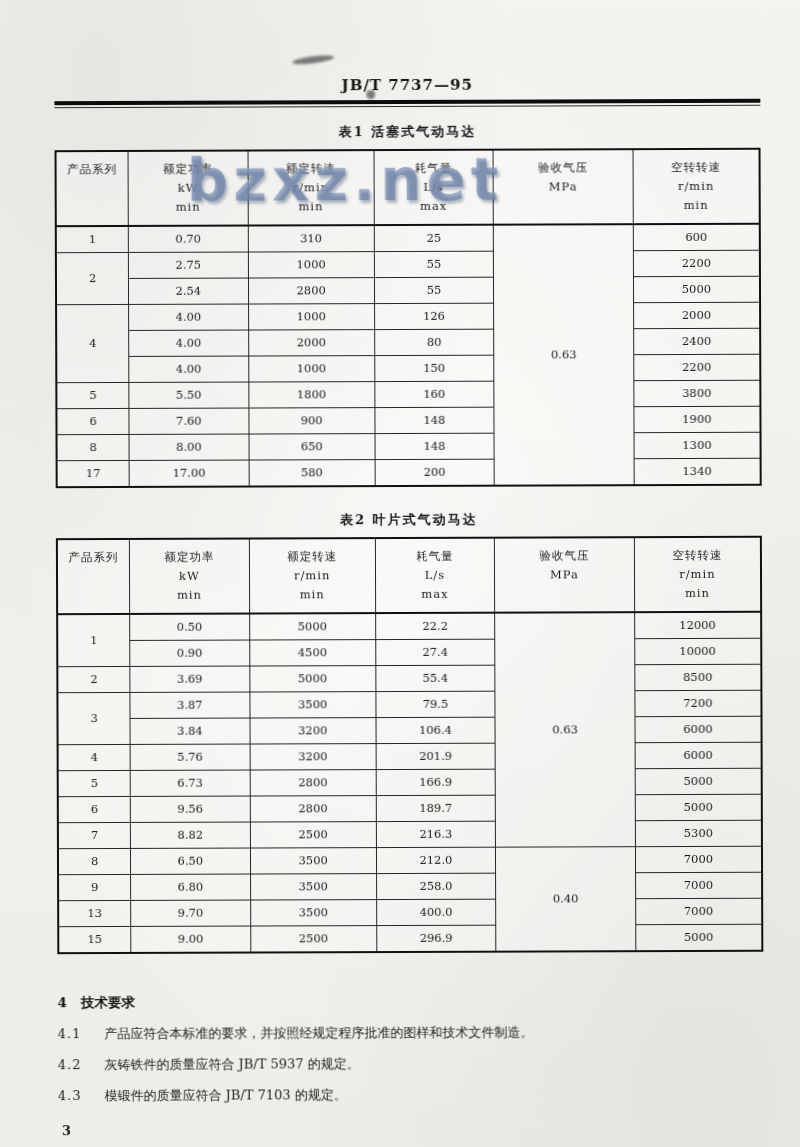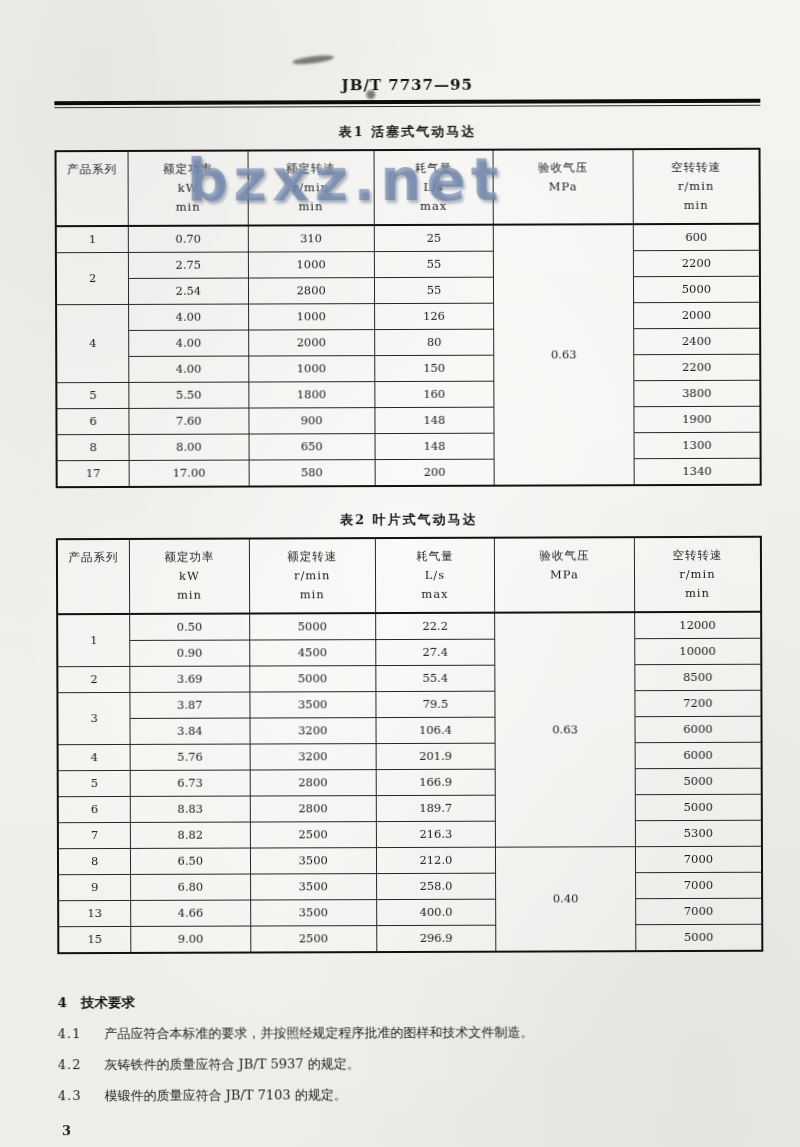--- a/index.html
+++ b/index.html
@@ -268,21 +268,21 @@
           </tr>
           <tr>
             <td>5</td>
             <td>6.73</td>
             <td>2800</td>
             <td>166.9</td>
             <td>5000</td>
           </tr>
           <tr>
             <td>6</td>
-            <td>8.83</td>
+            <td>9.56</td>
             <td>2800</td>
             <td>189.7</td>
             <td>5000</td>
           </tr>
           <tr>
             <td>7</td>
             <td>8.82</td>
             <td>2500</td>
             <td>216.3</td>
             <td>5300</td>
@@ -297,21 +297,21 @@
           </tr>
           <tr>
             <td>9</td>
             <td>6.80</td>
             <td>3500</td>
             <td>258.0</td>
             <td>7000</td>
           </tr>
           <tr>
             <td>13</td>
-            <td>4.66</td>
+            <td>9.70</td>
             <td>3500</td>
             <td>400.0</td>
             <td>7000</td>
           </tr>
           <tr>
             <td>15</td>
             <td>9.00</td>
             <td>2500</td>
             <td>296.9</td>
             <td>5000</td>

